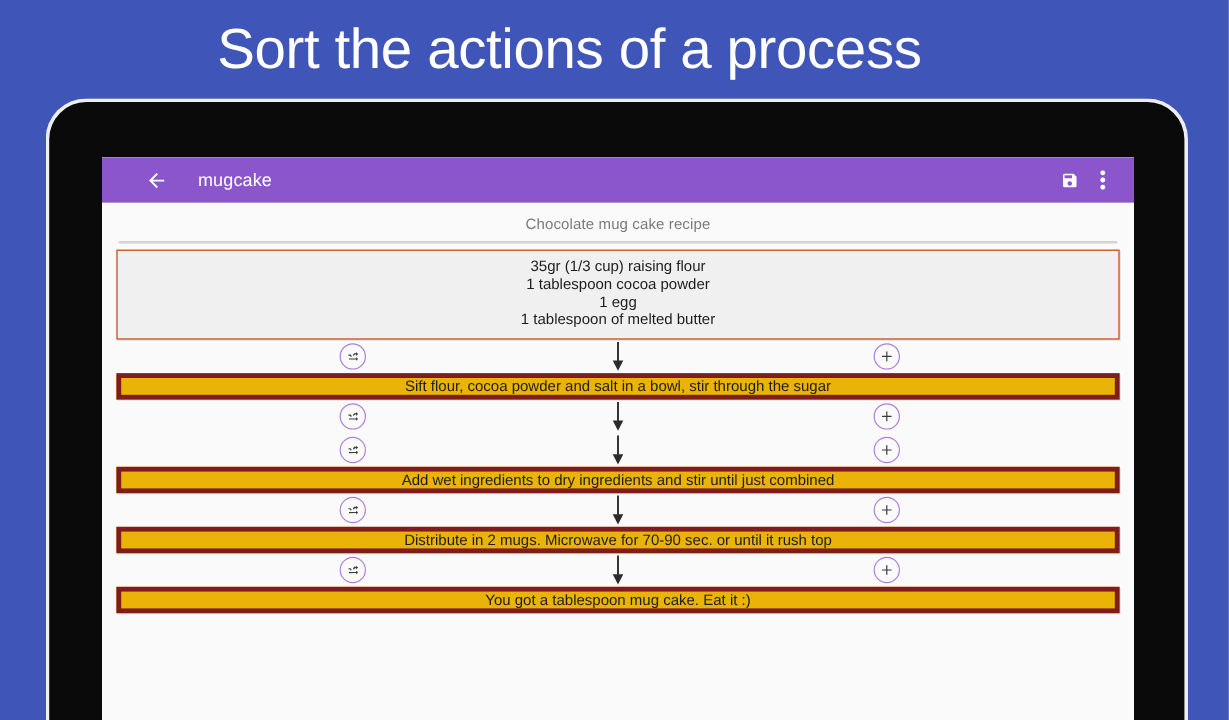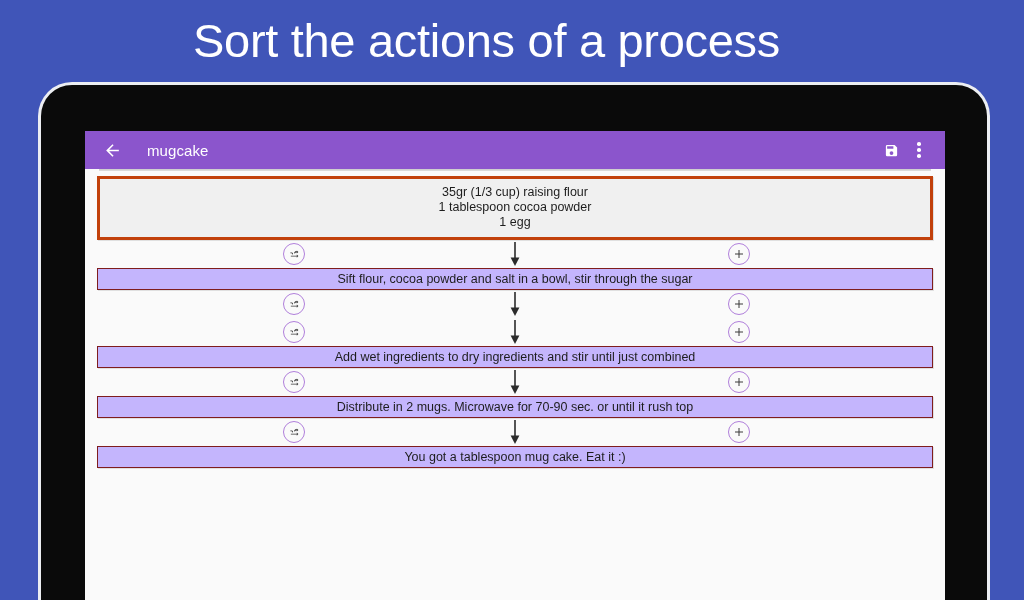--- a/index.html
+++ b/index.html
@@ -10,21 +10,21 @@
     overflow: hidden;
     background: #4055b8;
     font-family: "Liberation Sans", sans-serif;
     position: relative;
   }
 
   
   .headline {
     position: absolute;
     top: 8px;
-    left: 12px;
+    left: 0;
     width: 949px;
     text-align: center;
     color: #ffffff;
     font-size: 47px;
     font-weight: 400;
     letter-spacing: -0.3px;
     line-height: 66px;
     font-family: "Liberation Sans", sans-serif;
     white-space: nowrap;
   }
@@ -53,21 +53,21 @@
     background: #fafafa;
     overflow: hidden;
   }
 
   
   .appbar {
     height: 38px;
     background: #8b55cc;
     display: flex;
     align-items: center;
-    padding: 0 12px 0 14px;
+    padding: 0 12px 0 32px;
     position: relative;
   }
   .appbar .back-btn {
     width: 26px; height: 26px;
     display: flex; align-items: center; justify-content: center;
     cursor: pointer;
   }
   .appbar .app-title {
     color: #ffffff;
     font-size: 15px;
@@ -101,21 +101,21 @@
   }
   .title-divider {
     height: 2px;
     background: #d9d9d9;
     border-top: 1px solid #cfcfcf;
     margin: 0 2px 5px 2px;
   }
 
   .ingredients-card {
     background: #f0f0f0;
-    border: 3px solid #c2410c;
+    border: 1px solid #c2410c;
     box-shadow: 1px 1px 0 rgba(0,0,0,0.10);
     padding: 6px 8px 8px 8px;
     text-align: center;
   }
   .ingredients-card .line {
     font-size: 12.5px;
     color: #1d1d1d;
     line-height: 14.8px;
     white-space: nowrap;
   }
@@ -144,22 +144,22 @@
   .arrow {
     position: absolute;
     left: 50%;
     top: 1px;
     transform: translateX(-50%);
     width: 14px;
     height: 26px;
   }
 
   .step-box {
-    background: #c4b5fd;
-    border: 1px solid #7f1d1d;
+    background: #eab308;
+    border: 4px solid #7f1d1d;
     box-shadow: 1px 1px 0 rgba(0,0,0,0.10);
     height: 22px;
     display: flex;
     align-items: center;
     justify-content: center;
     cursor: pointer;
   }
   .step-box .step-text {
     font-size: 12.5px;
     color: #1d1d1d;
@@ -191,26 +191,28 @@
         <div class="dots">
           <span></span>
             <span></span>
             <span></span>
         </div>
       </div>
     </div>
 
     <div class="content">
 
+      <div class="recipe-title">Chocolate mug cake recipe</div>
       <div class="title-divider"></div>
 
       <div class="ingredients-card">
         <div class="line">35gr (1/3 cup) raising flour</div>
         <div class="line">1 tablespoon cocoa powder</div>
         <div class="line">1 egg</div>
+        <div class="line">1 tablespoon of melted butter</div>
       </div>
 
       <div class="connector">
         <div class="circle-btn shuffle">
           <svg width="11" height="11" viewBox="0 0 24 24">
             <path d="M17 3l3.5 3.5L17 10V7.5h-2.3l-2.1 2.9-1.5-2 2.4-3.4H17V3zM3 7.5h4l2 2.8-1.5 2L5.9 9.5H3v-2zm14 7v-2.5l3.5 3.5L17 19v-2.5h-3.5l-9.5.1v-2l10.4-.1H17z" fill="#3b3b3b"></path>
           </svg>
         </div>
         <svg class="arrow" viewBox="0 0 14 26">
           <line x1="7" y1="1" x2="7" y2="17" stroke="#2b2b2b" stroke-width="1.6"></line>

